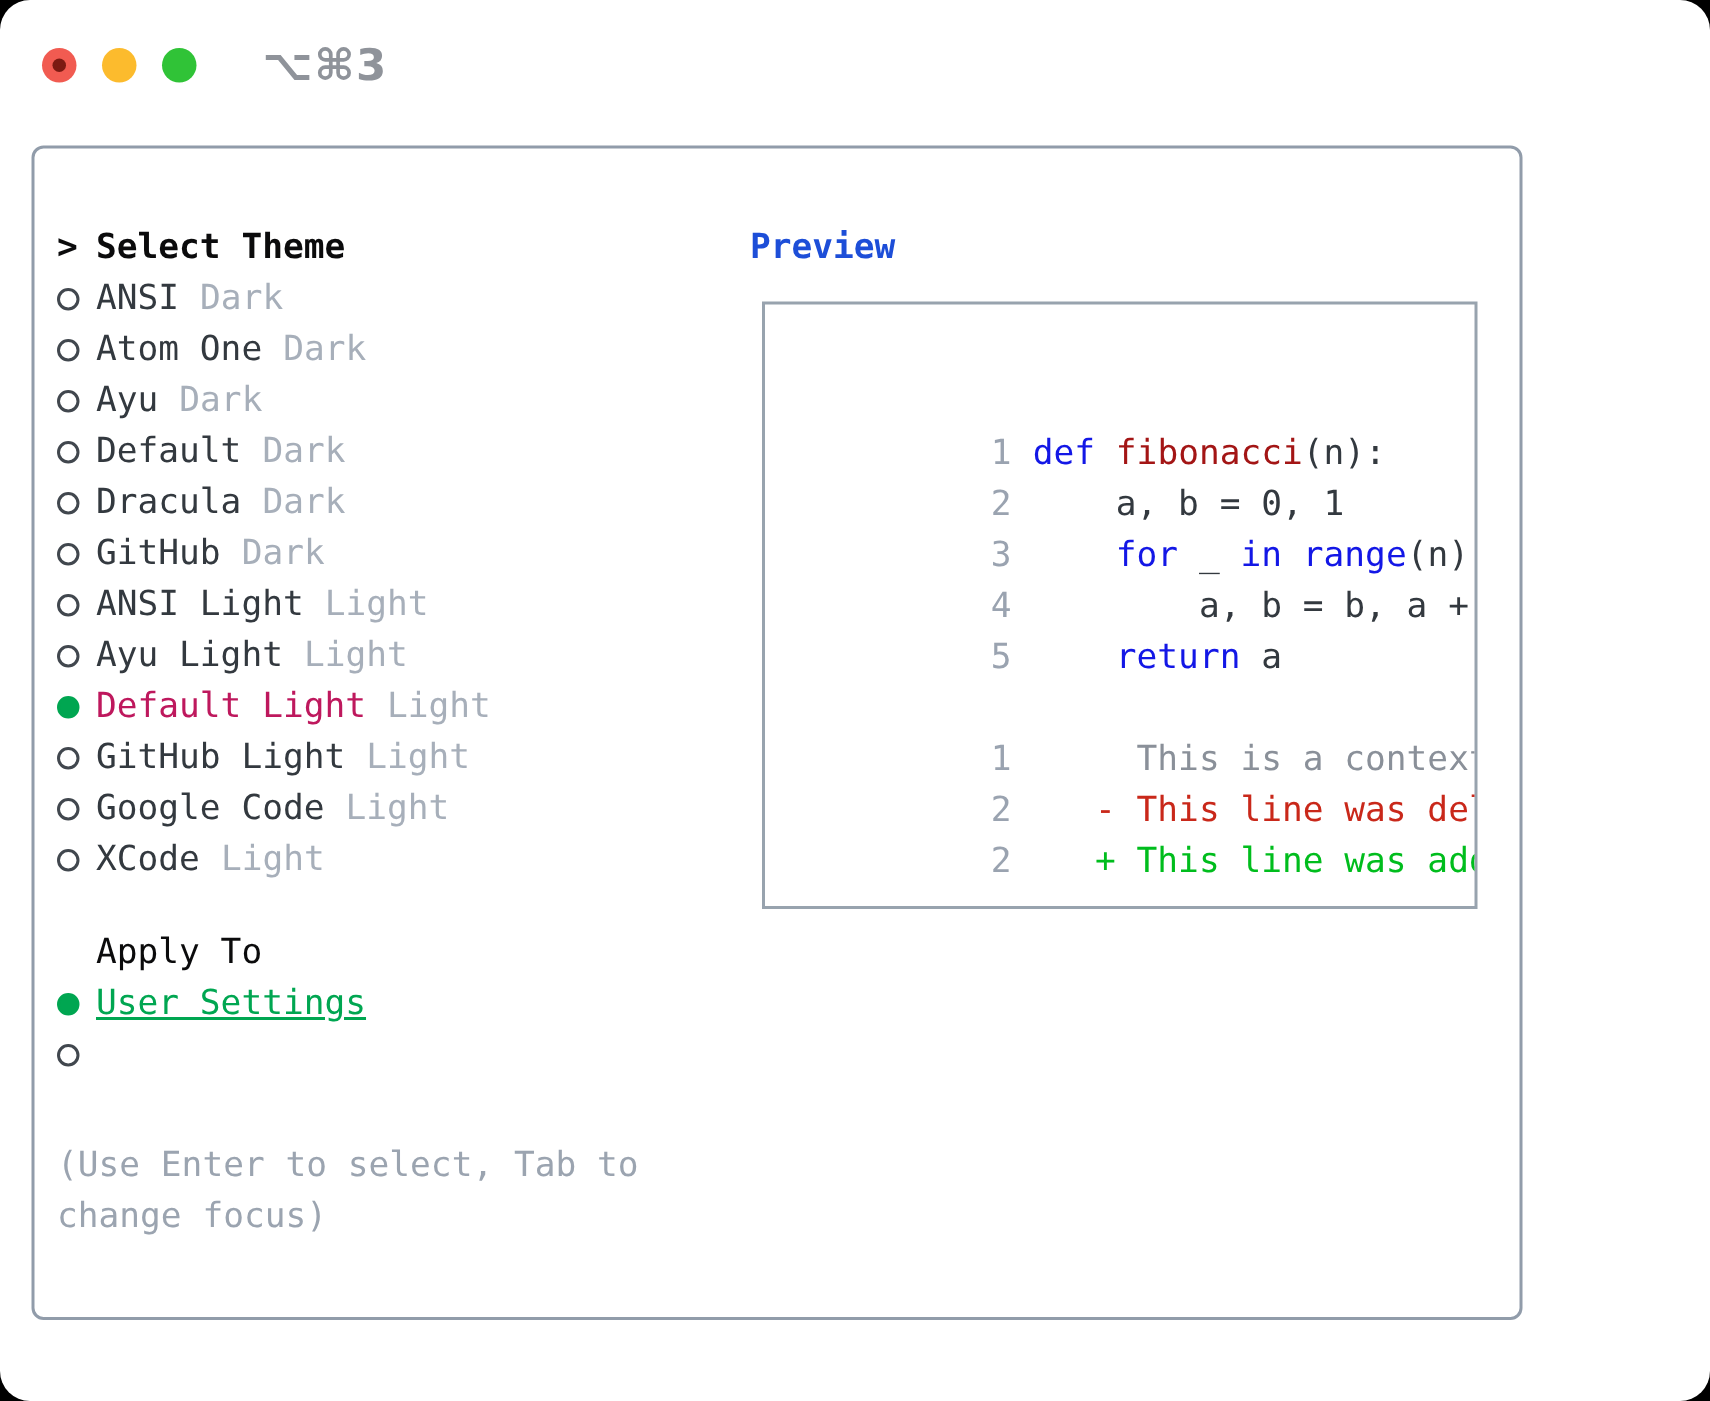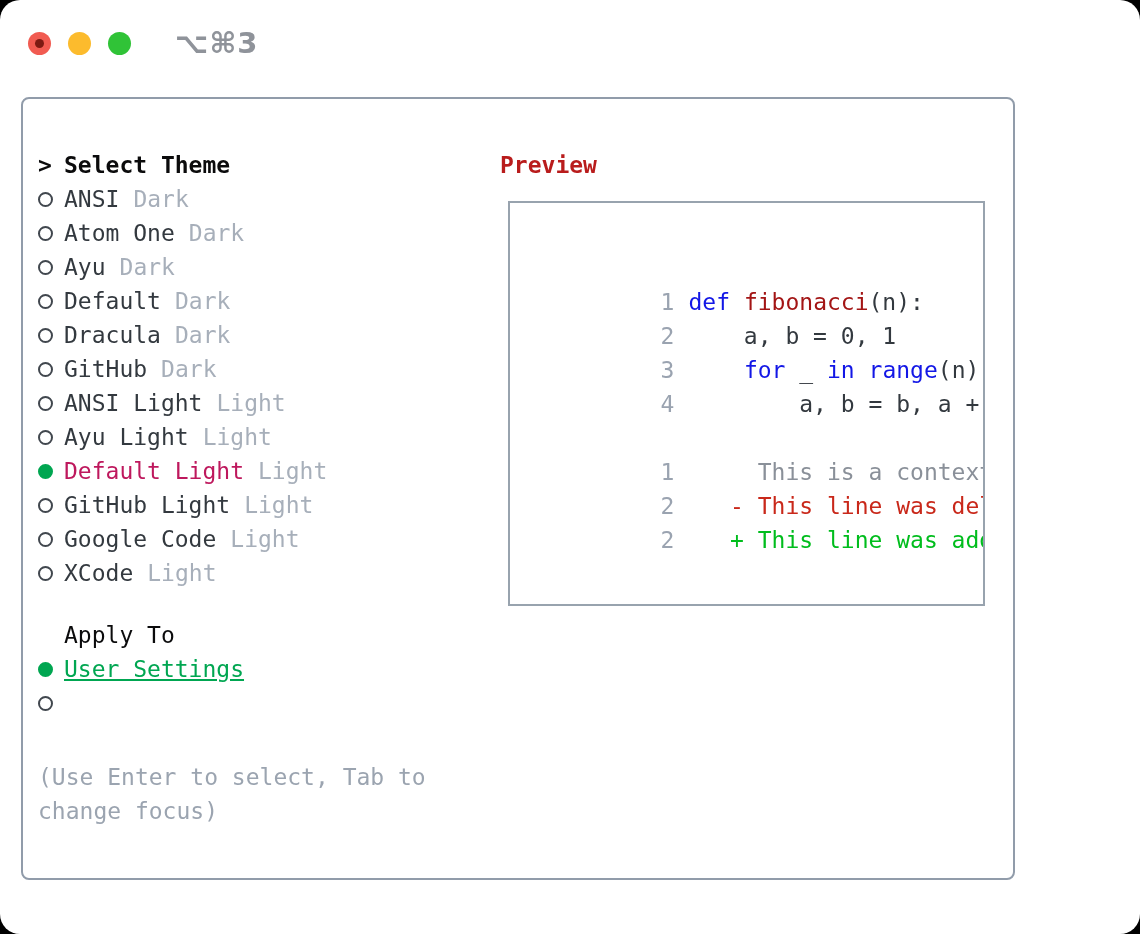--- a/index.html
+++ b/index.html
@@ -32,21 +32,21 @@
   .item.on .name{color:#be185d;}
   .variant{margin-left:14px;color:#a7afba;}
   .apply-block{margin-top:28px;}
   .apply-title{padding-left:26px;color:#0b0b0c;}
   .opt .label{color:#33393f;}
   .opt.on .label{color:#00a651;text-decoration:underline;}
   .help{position:absolute;left:38px;top:760px;width:430px;font-size:23px;
     line-height:34px;color:#9ba4b0;}
   
   .preview-title{position:absolute;left:500px;top:148px;height:34px;line-height:34px;
-    font-size:23px;font-weight:bold;color:#b91c1c;}
+    font-size:23px;font-weight:bold;color:#1d4ed8;}
   .preview-box{
     position:absolute;left:508px;top:201px;width:477px;height:405px;box-sizing:border-box;
     border:2px solid #98a3ae;background:#fff;padding:48px 0 0 12px;overflow:hidden;
   }
   .cline{height:34px;line-height:34px;font-size:23px;white-space:pre;color:#33393f;}
   .ln{display:inline-block;min-width:14px;margin-right:14px;color:#9aa3b0;}
   .seg-k{color:#1317e6;}
   .seg-fn{color:#a31515;}
   .seg-p{color:#33393f;}
   .diff-block{margin-top:34px;}
@@ -153,20 +153,23 @@
         </div>
 
         <div class="cline">
           <span class="ln">3</span><span class="code"><span class="seg-p">    </span><span class="seg-k">for</span><span class="seg-p"> _ </span><span class="seg-k">in</span><span class="seg-p"> </span><span class="seg-k">range</span><span class="seg-p">(n):</span></span>
         </div>
 
         <div class="cline">
           <span class="ln">4</span><span class="code"><span class="seg-p">        a, b = b, a + b</span></span>
         </div>
 
+        <div class="cline">
+          <span class="ln">5</span><span class="code"><span class="seg-p">    </span><span class="seg-k">return</span><span class="seg-p"> a</span></span>
+        </div>
 
     </div>
     <div class="diff-block">
 
         <div class="cline diff-context">
           <span class="ln">1</span><span class="dtext">     This is a context line.</span>
         </div>
 
         <div class="cline diff-deleted">
           <span class="ln">2</span><span class="dtext">   - This line was deleted.</span>

